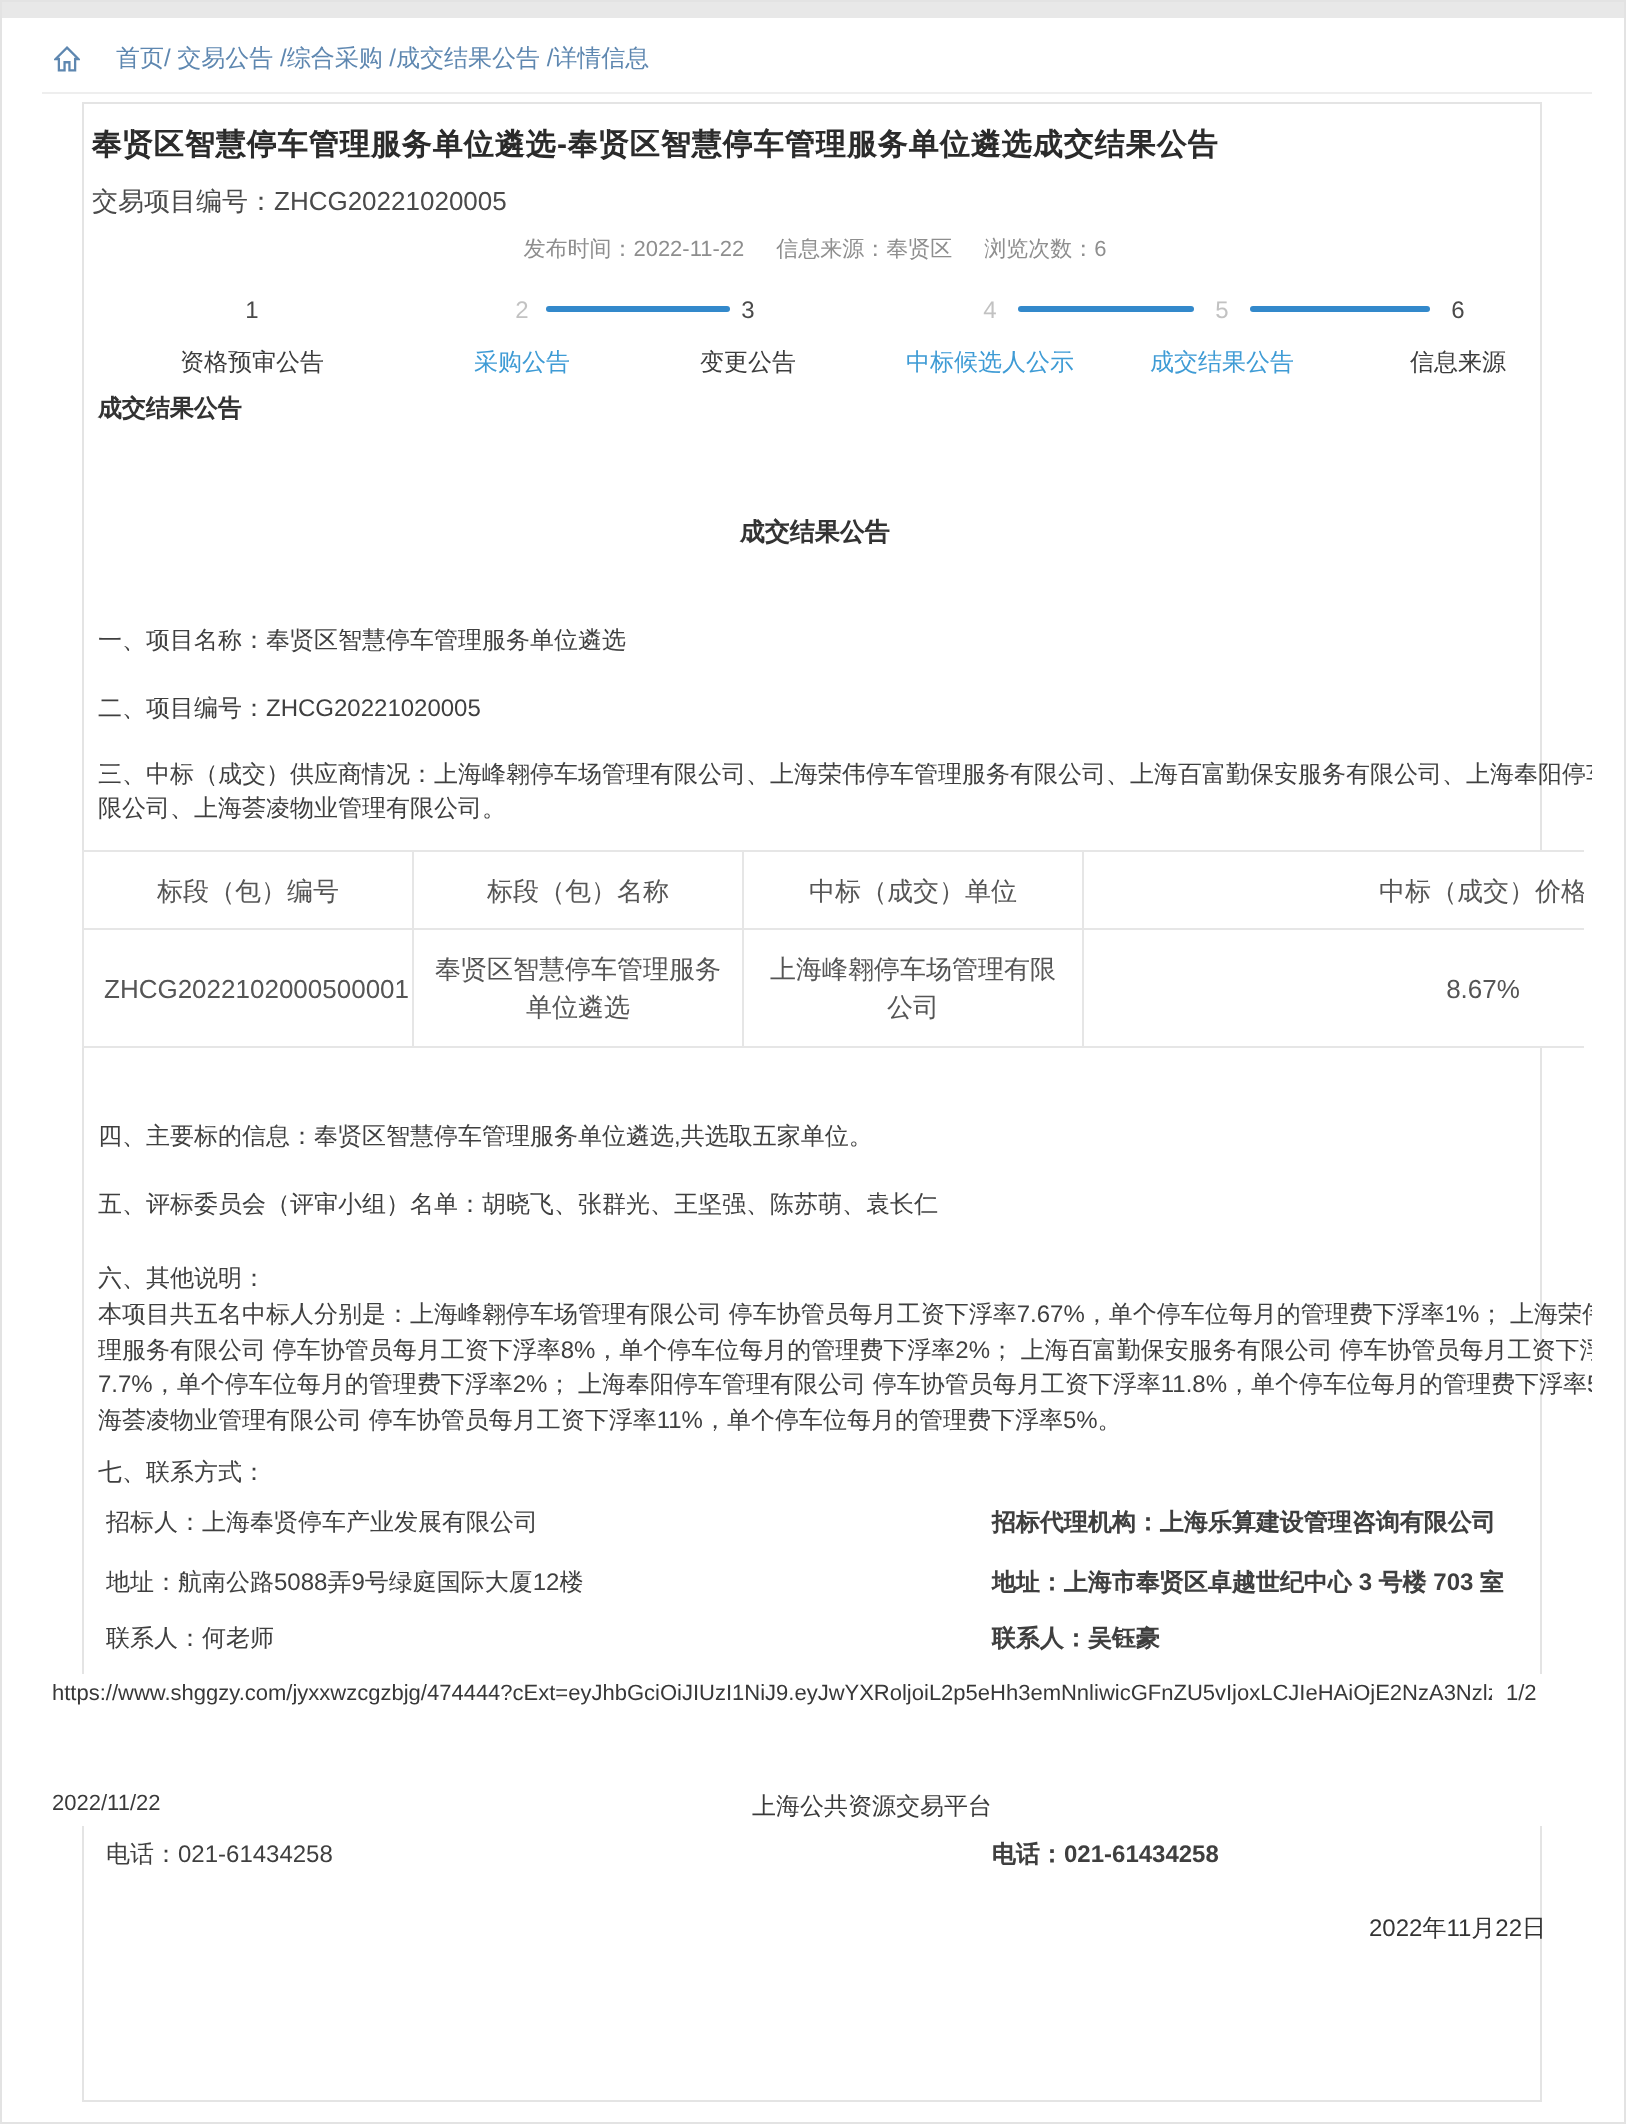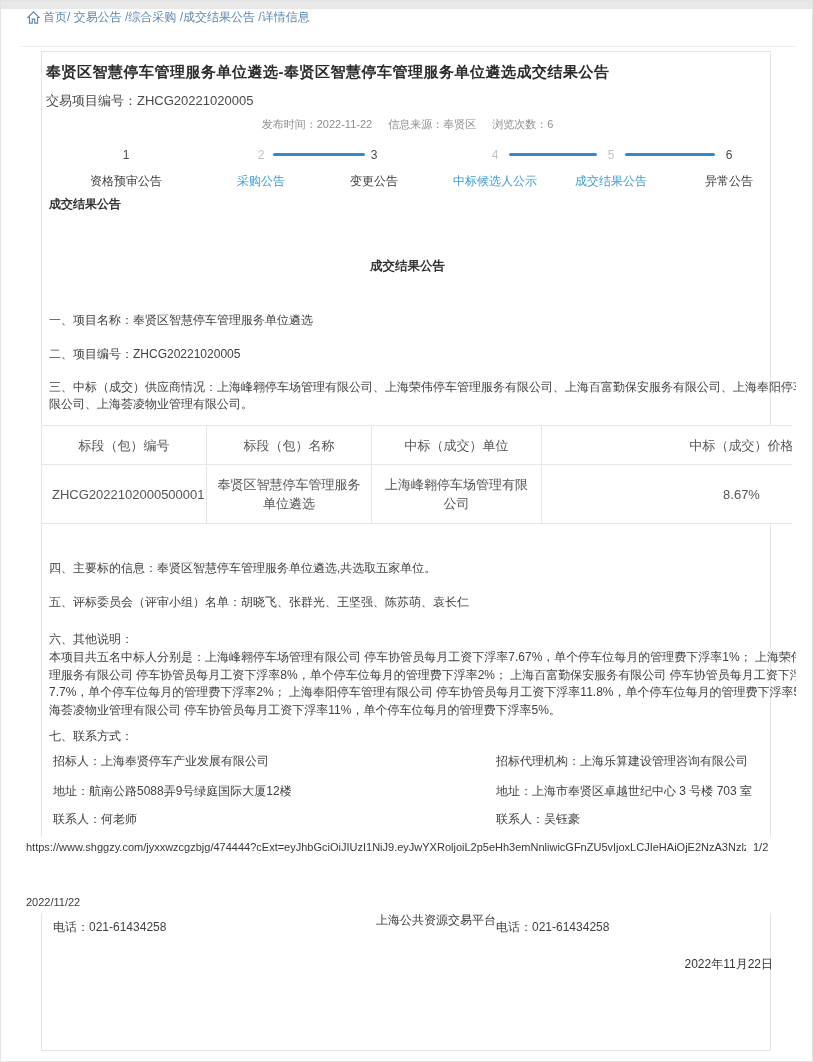--- a/index.html
+++ b/index.html
@@ -3,21 +3,21 @@
 <meta charset="utf-8">
 <style>
   html,body{margin:0;padding:0;background:#fff;}
   #page{
     position:relative;width:813px;height:1062px;overflow:hidden;background:#ffffff;
     font-family:"Liberation Sans","DejaVu Sans",sans-serif;color:#3f3f3f;
     border:1px solid #e3e3e3;box-sizing:border-box;
   }
   .abs{position:absolute;}
   #top-strip{left:0;top:0;width:813px;height:8px;background:#e8e8e8;}
-  #breadcrumb{left:26px;top:8px;display:flex;align-items:center;gap:3px;font-size:12px;color:#5e87b0;}
+  #breadcrumb{left:26px;top:20px;display:flex;align-items:center;gap:18px;font-size:12px;color:#5e87b0;}
   #breadcrumb svg{display:block;}
   #breadcrumb-rule{left:20px;top:45px;width:775px;border-top:1px solid #eeeeee;height:0;}
   #content-box{left:40px;top:50px;width:730px;height:1000px;border:1px solid #e4e4e4;box-sizing:border-box;background:#fff;}
   #page-break-band{left:0;top:836px;width:813px;height:76px;background:#ffffff;}
   #page-title{left:45px;top:62px;width:723px;text-align:left;font-size:15px;font-weight:bold;color:#2b2b2b;letter-spacing:.5px;}
   #project-no{left:45px;top:91px;width:723px;text-align:left;font-size:13px;color:#4a4a4a;}
   #meta-row{left:45px;top:116px;width:723px;display:flex;justify-content:center;gap:16px;font-size:11px;color:#8e8e8e;}
   .step{top:148px;width:130px;text-align:center;}
   .step .num{display:block;font-size:12px;color:#4a4a4a;line-height:12px;}
   .step.lite .num{color:#c2c2c2;}
@@ -32,26 +32,26 @@
   #sec3-clip .inner{width:800px;font-size:12px;color:#3f3f3f;line-height:17px;}
   #table-clip{left:40px;top:424px;width:751px;overflow:hidden;}
   table{border-collapse:collapse;table-layout:fixed;width:900px;background:#fff;}
   th,td{border:1px solid #e6e6e6;font-weight:400;font-size:13px;color:#555;text-align:center;vertical-align:middle;padding:4px 10px;line-height:19px;}
   thead th{height:30px;}
   tbody td{height:50px;}
   #sec4{top:559px;} #sec5{top:593px;} #sec6-title{top:630px;} #sec7{top:727px;}
   #sec6-clip{left:48px;top:648px;width:747px;overflow:hidden;}
   #sec6-clip .inner{width:802px;font-size:12px;color:#3f3f3f;line-height:17.5px;}
   .contact-left{left:52px;font-size:12px;color:#3f3f3f;}
-  .contact-right{left:495px;font-size:12px;color:#3f3f3f;}
+  .contact-right{left:495px;font-size:12px;color:#3f3f3f;font-weight:bold;}
   .crow0{top:752px;} .crow1{top:782px;} .crow2{top:810px;}
   #print-url{left:25px;top:840px;width:720px;font-size:11px;color:#383838;white-space:nowrap;overflow:hidden;}
   #page-indicator{left:752px;top:840px;font-size:11px;color:#383838;}
   #print-date{left:25px;top:895px;font-size:11px;color:#3a3a3a;}
-  #platform-title{left:300px;top:894px;width:270px;text-align:center;font-size:12px;color:#3a3a3a;margin-top:17px;}
+  #platform-title{left:300px;top:894px;width:270px;text-align:center;font-size:12px;color:#3a3a3a;}
   .phone{top:918px;font-size:12px;color:#3f3f3f;}
   #signature-date{left:598px;top:955px;width:174px;text-align:right;font-size:12px;color:#333;}
 </style>
 </head>
 <body>
 
 <div id="page">
   <div id="top-strip" class="abs"></div>
 
   <div id="breadcrumb" class="abs">
@@ -89,21 +89,21 @@
   <div class="abs step lite active" style="left:429px;">
     <span class="num">4</span>
     <span class="lbl">中标候选人公示</span>
   </div>
   <div class="abs step lite active" style="left:545px;">
     <span class="num">5</span>
     <span class="lbl">成交结果公告</span>
   </div>
   <div class="abs step" style="left:663px;">
     <span class="num">6</span>
-    <span class="lbl">异常公告</span>
+    <span class="lbl">信息来源</span>
   </div>
   <div class="abs connector" style="left:272px;width:92px;"></div>
   <div class="abs connector" style="left:508px;width:88px;"></div>
   <div class="abs connector" style="left:624px;width:90px;"></div>
 
   <div id="notice-label" class="abs">成交结果公告</div>
   <div id="notice-heading" class="abs">成交结果公告</div>
 
   <div id="sec1" class="abs sec">一、项目名称：奉贤区智慧停车管理服务单位遴选</div>
   <div id="sec2" class="abs sec">二、项目编号：ZHCG20221020005</div>

